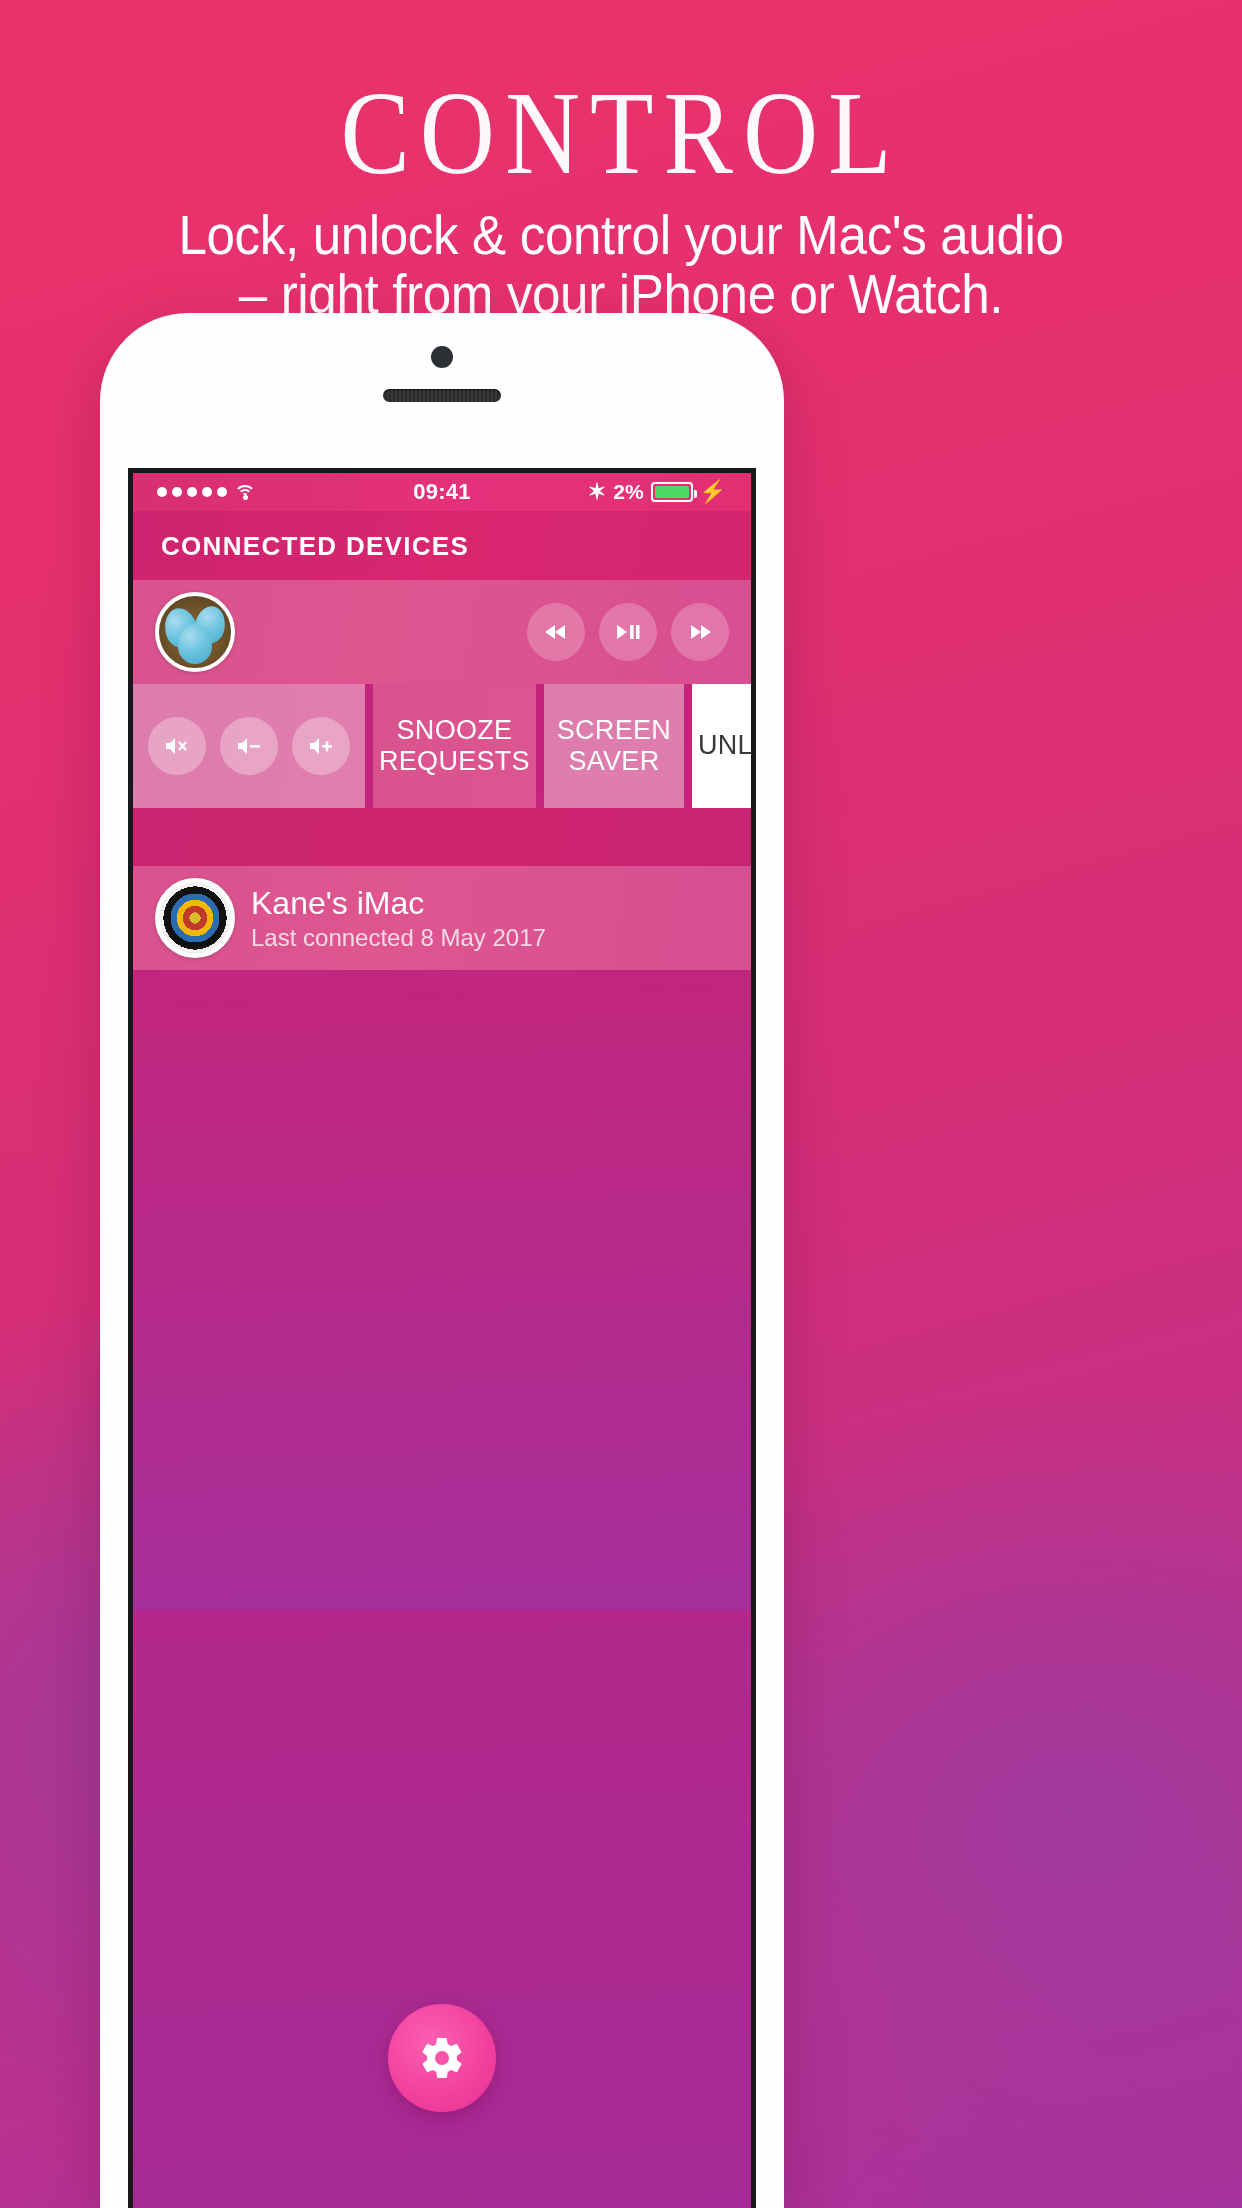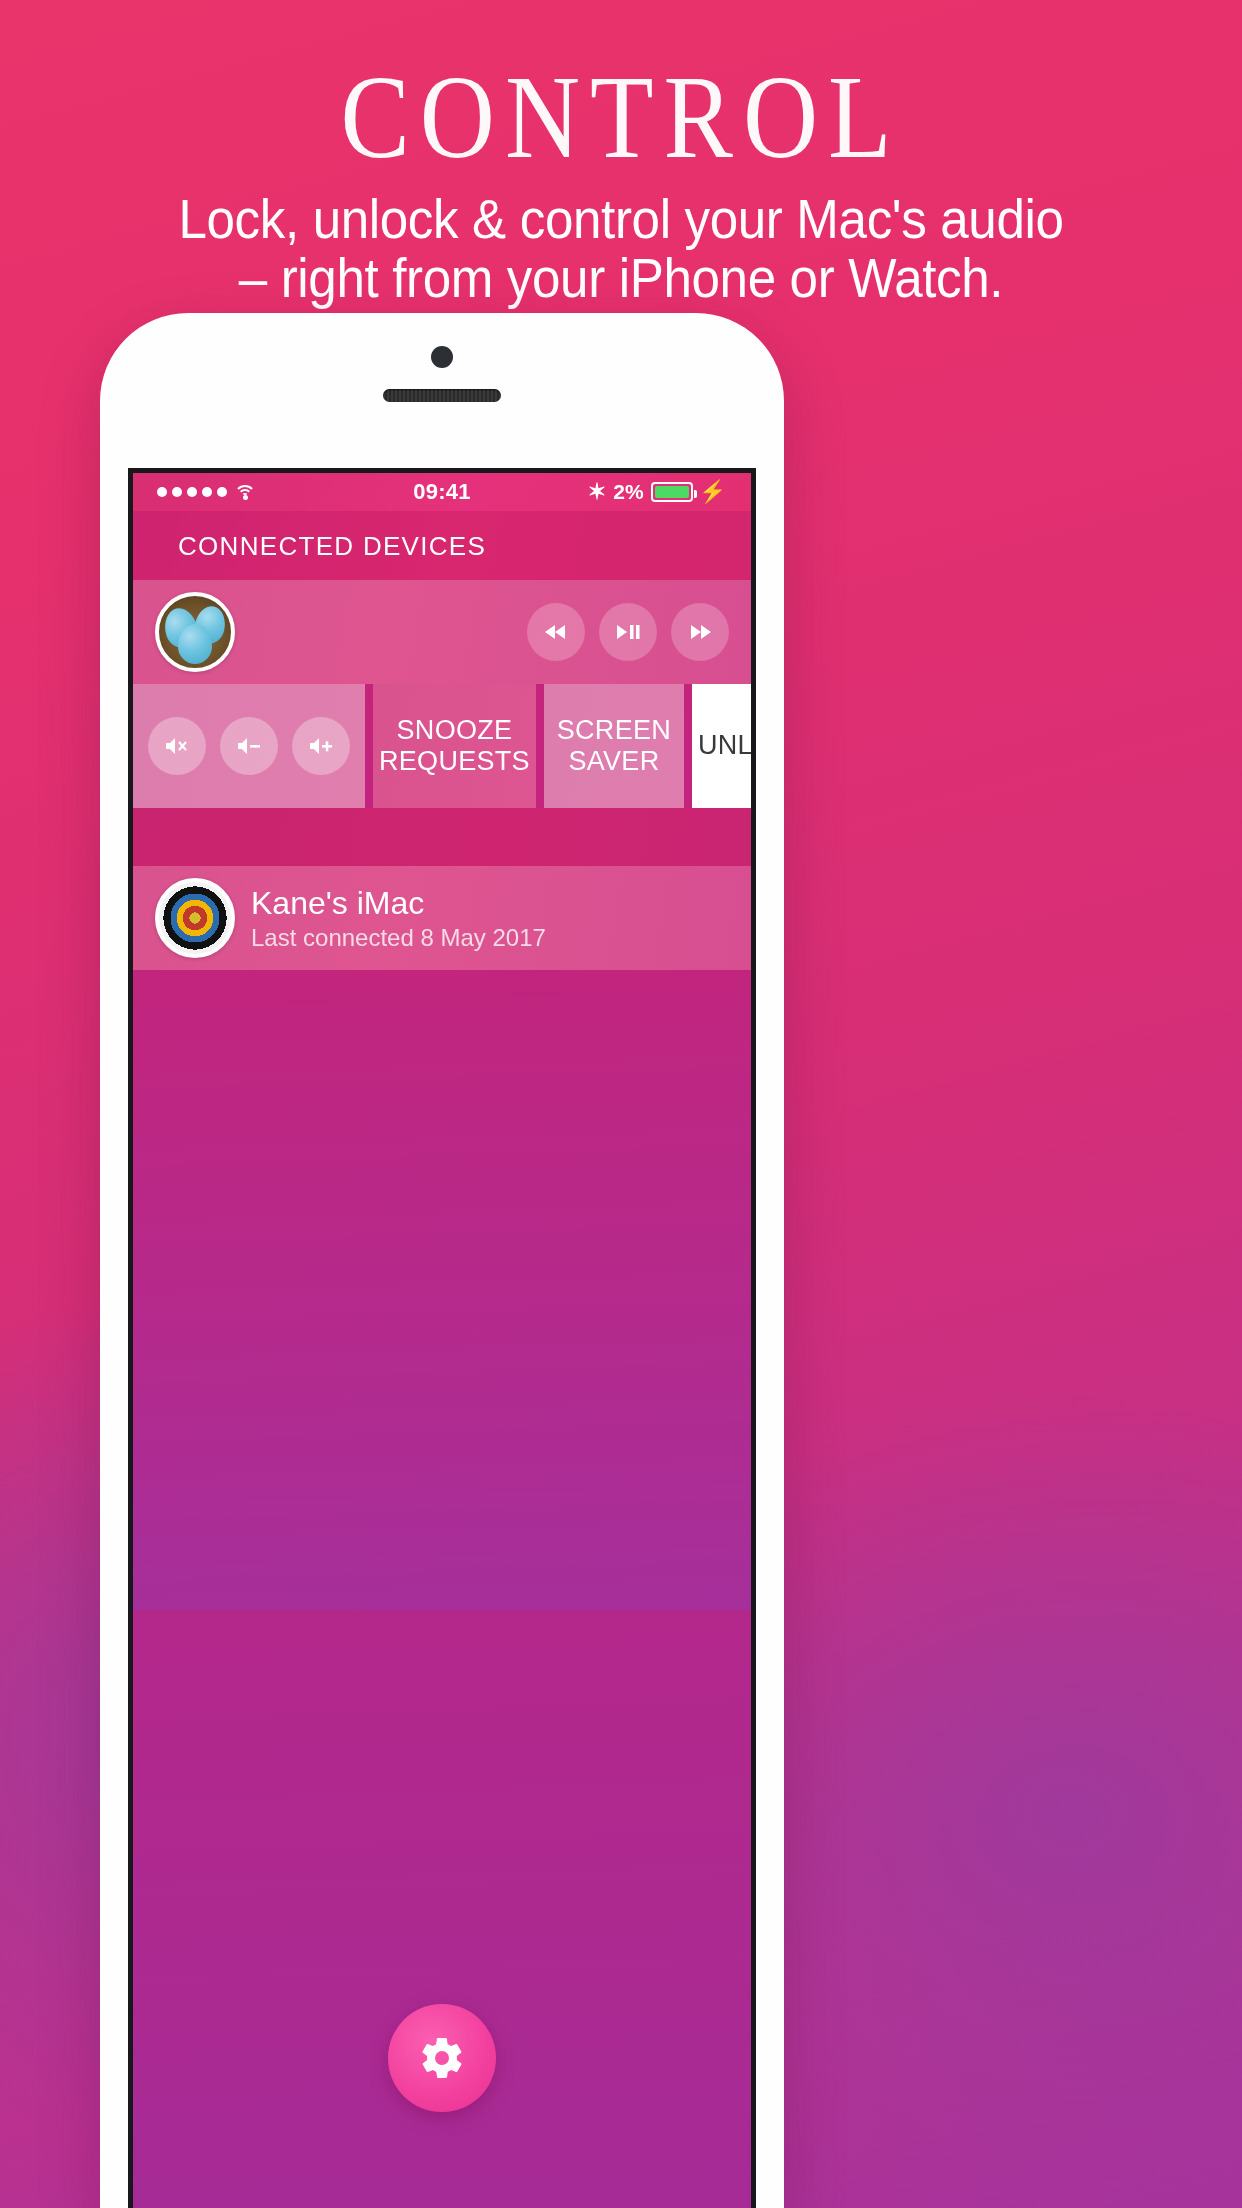--- a/index.html
+++ b/index.html
@@ -7,21 +7,21 @@
   body {
     font-family:"Liberation Sans", sans-serif;
     background:
       radial-gradient(ellipse 900px 700px at 18% 78%, rgba(150,60,160,0.85) 0%, rgba(150,60,160,0) 62%),
       radial-gradient(ellipse 900px 700px at 86% 82%, rgba(150,60,160,0.75) 0%, rgba(150,60,160,0) 60%),
       linear-gradient(165deg, #e8336b 0%, #e6306d 22%, #d62e77 52%, #b83191 86%, #a5339c 100%);
     position:relative;
   }
 
   
-  .promo { position:absolute; left:0; top:0; width:1242px; text-align:center; }
+  .promo { position:absolute; left:0; top:16px; width:1242px; text-align:center; }
   .promo-title {
     font-family:"Liberation Serif", serif;
     font-size:104px;
     font-weight:400;
     color:#ffffff;
     letter-spacing:10px;
     line-height:1.0;
     margin-top:58px;
     -webkit-text-stroke:0px;
     opacity:0.97;
@@ -101,22 +101,22 @@
   .batt::after { content:""; position:absolute; right:-6px; top:6px; width:3px; height:8px; background:#fff; border-radius:0 2px 2px 0; }
   .batt i { display:block; width:100%; height:100%; background:#4cd964; border-radius:2px; }
   .bolt { font-size:22px; line-height:1; }
 
   
   .section-hdr {
     background:linear-gradient(100deg,#ce2370 0%,#d8266f 50%,#d4256f 100%);
     color:#fff;
     font-size:26px;
     letter-spacing:1.3px;
-    padding:20px 32px 18px 45px;
-    font-weight:400;
+    padding:20px 32px 18px 28px;
+    font-weight:700;
   }
 
   
   .device-row {
     background:linear-gradient(100deg,#d9538f 0%,#de5590 40%,#d74f91 100%);
     display:flex; align-items:center;
     padding:16px 22px;
     height:104px;
     position:relative;
   }

